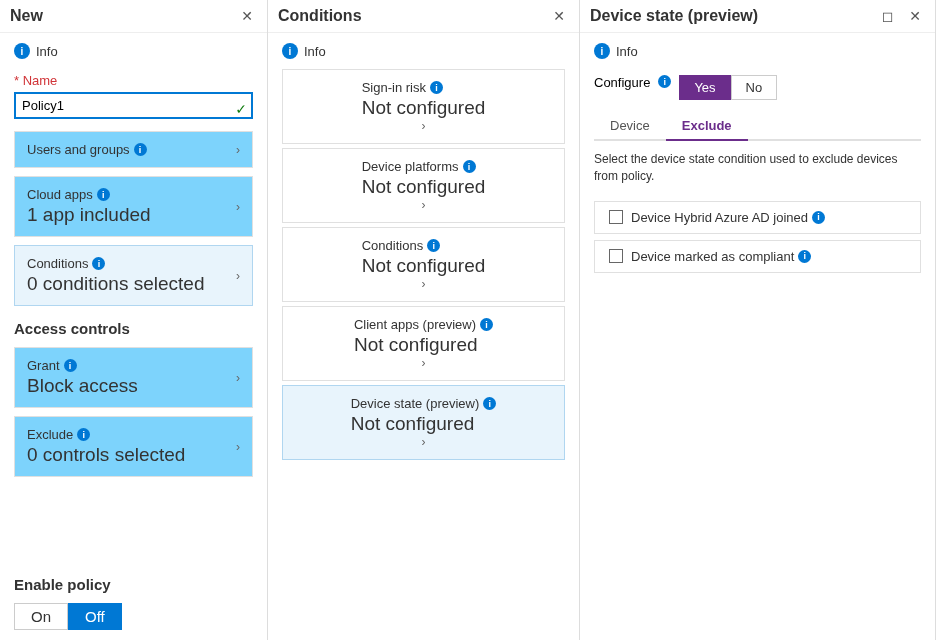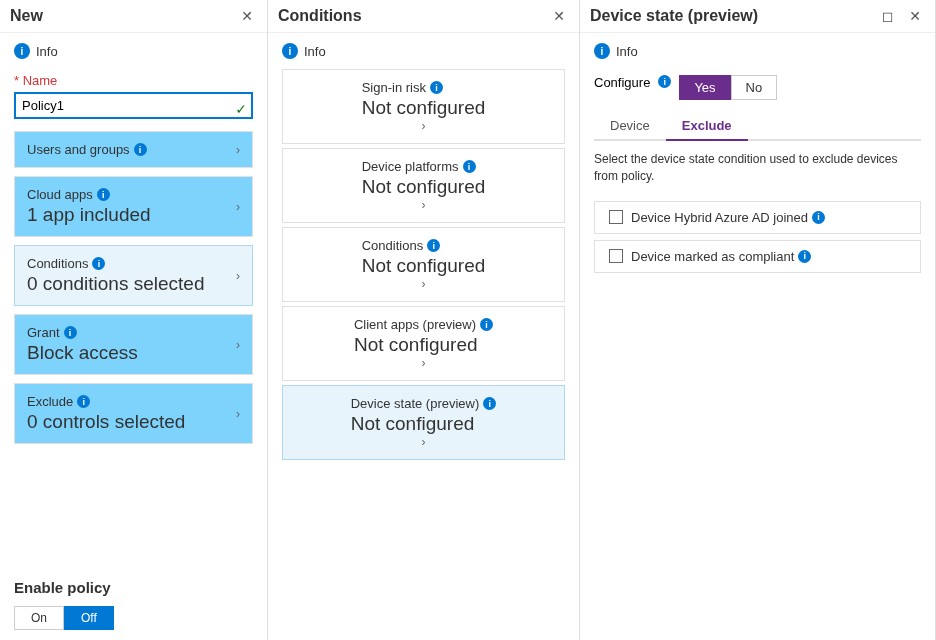--- a/index.html
+++ b/index.html
@@ -135,21 +135,21 @@
       margin-top: auto;
     }
     .toggle-group {
       display: flex;
       margin-top: 6px;
     }
     .toggle-btn {
       padding: 4px 16px;
       border: 1px solid #ccc;
       cursor: pointer;
-      font-size: 12px;
+      font-size: 15px;
       background: #fff;
     }
     .toggle-btn.active-off {
       background: #0078d4;
       color: #fff;
       border-color: #0078d4;
     }
     .toggle-btn.inactive {
       background: #fff;
       color: #333;
@@ -293,20 +293,21 @@
     <div class="nav-item-content">
       <div class="nav-item-label">
         <span>Conditions</span>
         <span class="info-icon" style="width:13px;height:13px;font-size:9px;">i</span>
       </div>
       <div class="nav-item-value">0  conditions  selected</div>
     </div>
     <span class="chevron">›</span>
   </div>
 
+  <div class="section-heading">Access controls</div>
 
   <div class="nav-item">
     <div class="nav-item-content">
       <div class="nav-item-label">
         <span>Grant</span>
         <span class="info-icon" style="width:13px;height:13px;font-size:9px;">i</span>
       </div>
       <div class="nav-item-value">Block access</div>
     </div>
     <span class="chevron">›</span>

